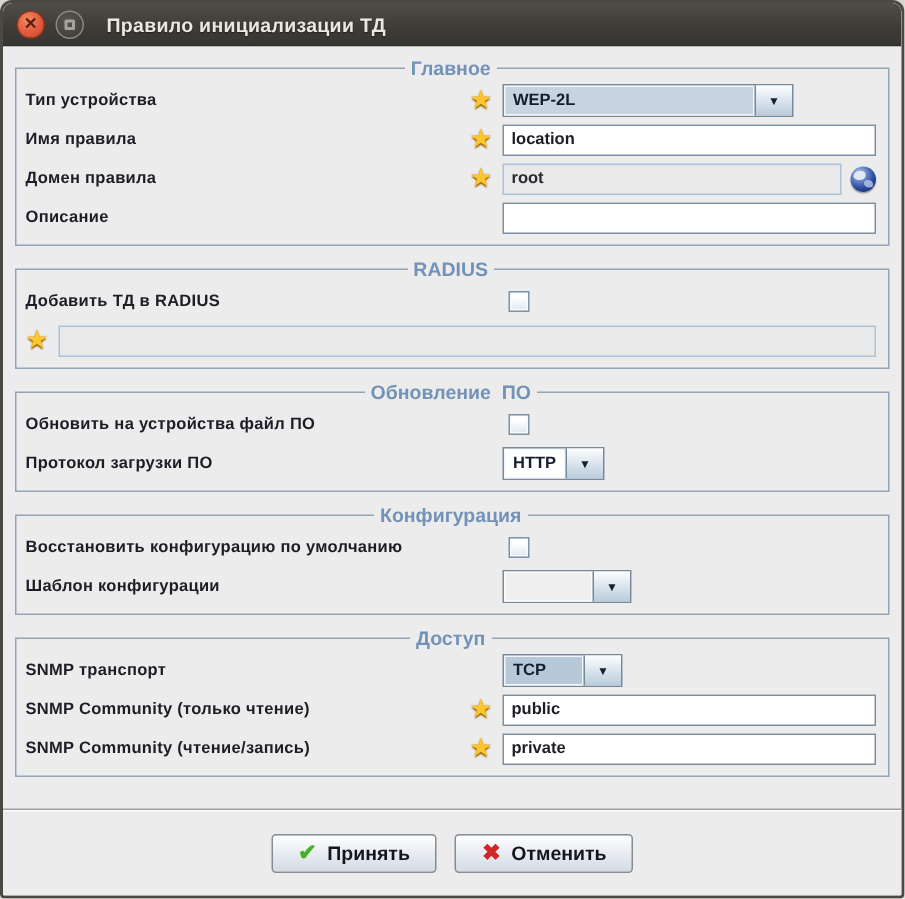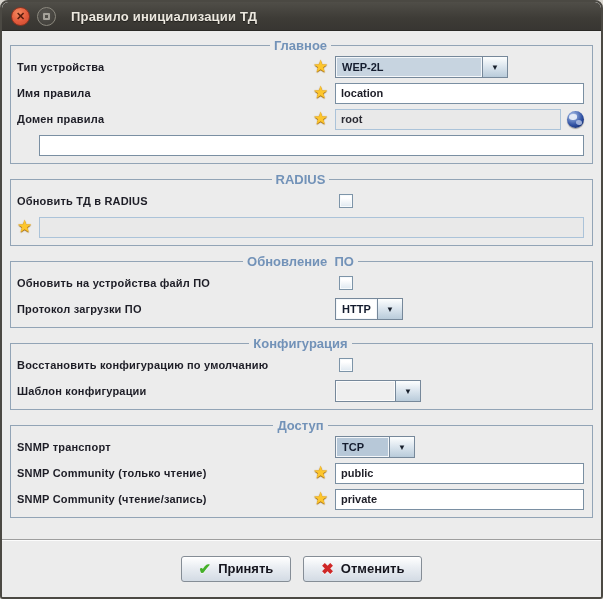--- a/index.html
+++ b/index.html
@@ -134,21 +134,21 @@
 
     <fieldset>
       <legend>Главное</legend>
 
       <div class="frow">
         <span class="flabel">Тип устройства</span>
         <span class="star-slot">
             <span class="star">★</span>
           </span>
         <div class="ctrl">
-          <div class="combo" style="width:173px">
+          <div class="combo" style="width:194px">
             <span class="combo-val sel">WEP-2L</span>
             <span class="combo-arrow">▼</span>
           </div>
         </div>
       </div>
 
       <div class="frow">
         <span class="flabel">Имя правила</span>
         <span class="star-slot">
             <span class="star">★</span>
@@ -163,32 +163,33 @@
         <span class="star-slot">
             <span class="star">★</span>
           </span>
         <div class="ctrl">
           <input class="tin disabled" value="root" style="">
           <span class="globe"></span>
         </div>
       </div>
 
       <div class="frow">
+        <span class="flabel">Описание</span>
         <span class="star-slot"></span>
         <div class="ctrl">
           <input class="tin" value="" style="">
         </div>
       </div>
     </fieldset>
 
     <fieldset>
       <legend>RADIUS</legend>
 
       <div class="frow">
-        <span class="flabel">Обновить ТД в RADIUS</span>
+        <span class="flabel">Добавить ТД в RADIUS</span>
         <span class="star-slot"></span>
         <div class="ctrl">
           <span class="cb"></span>
         </div>
       </div>
 
       <div class="frow">
         <span class="star-slot">
             <span class="star">★</span>
           </span>

